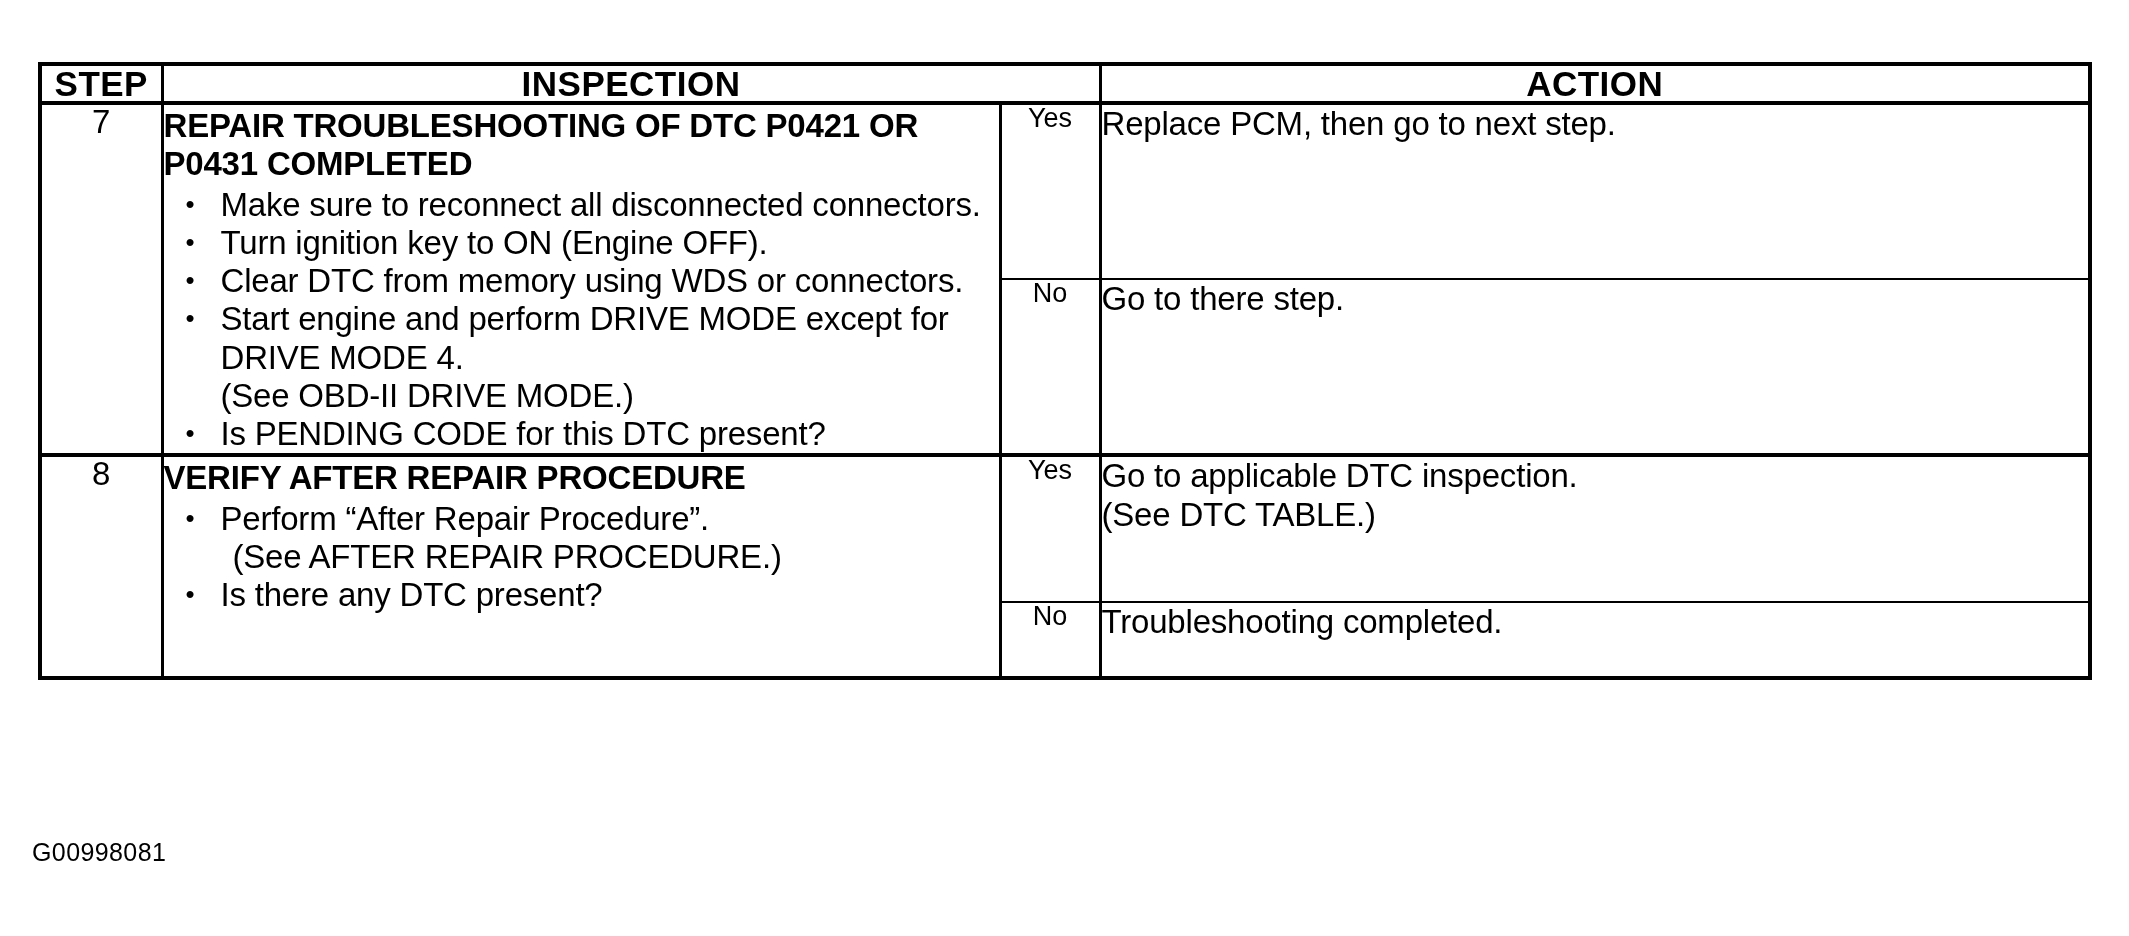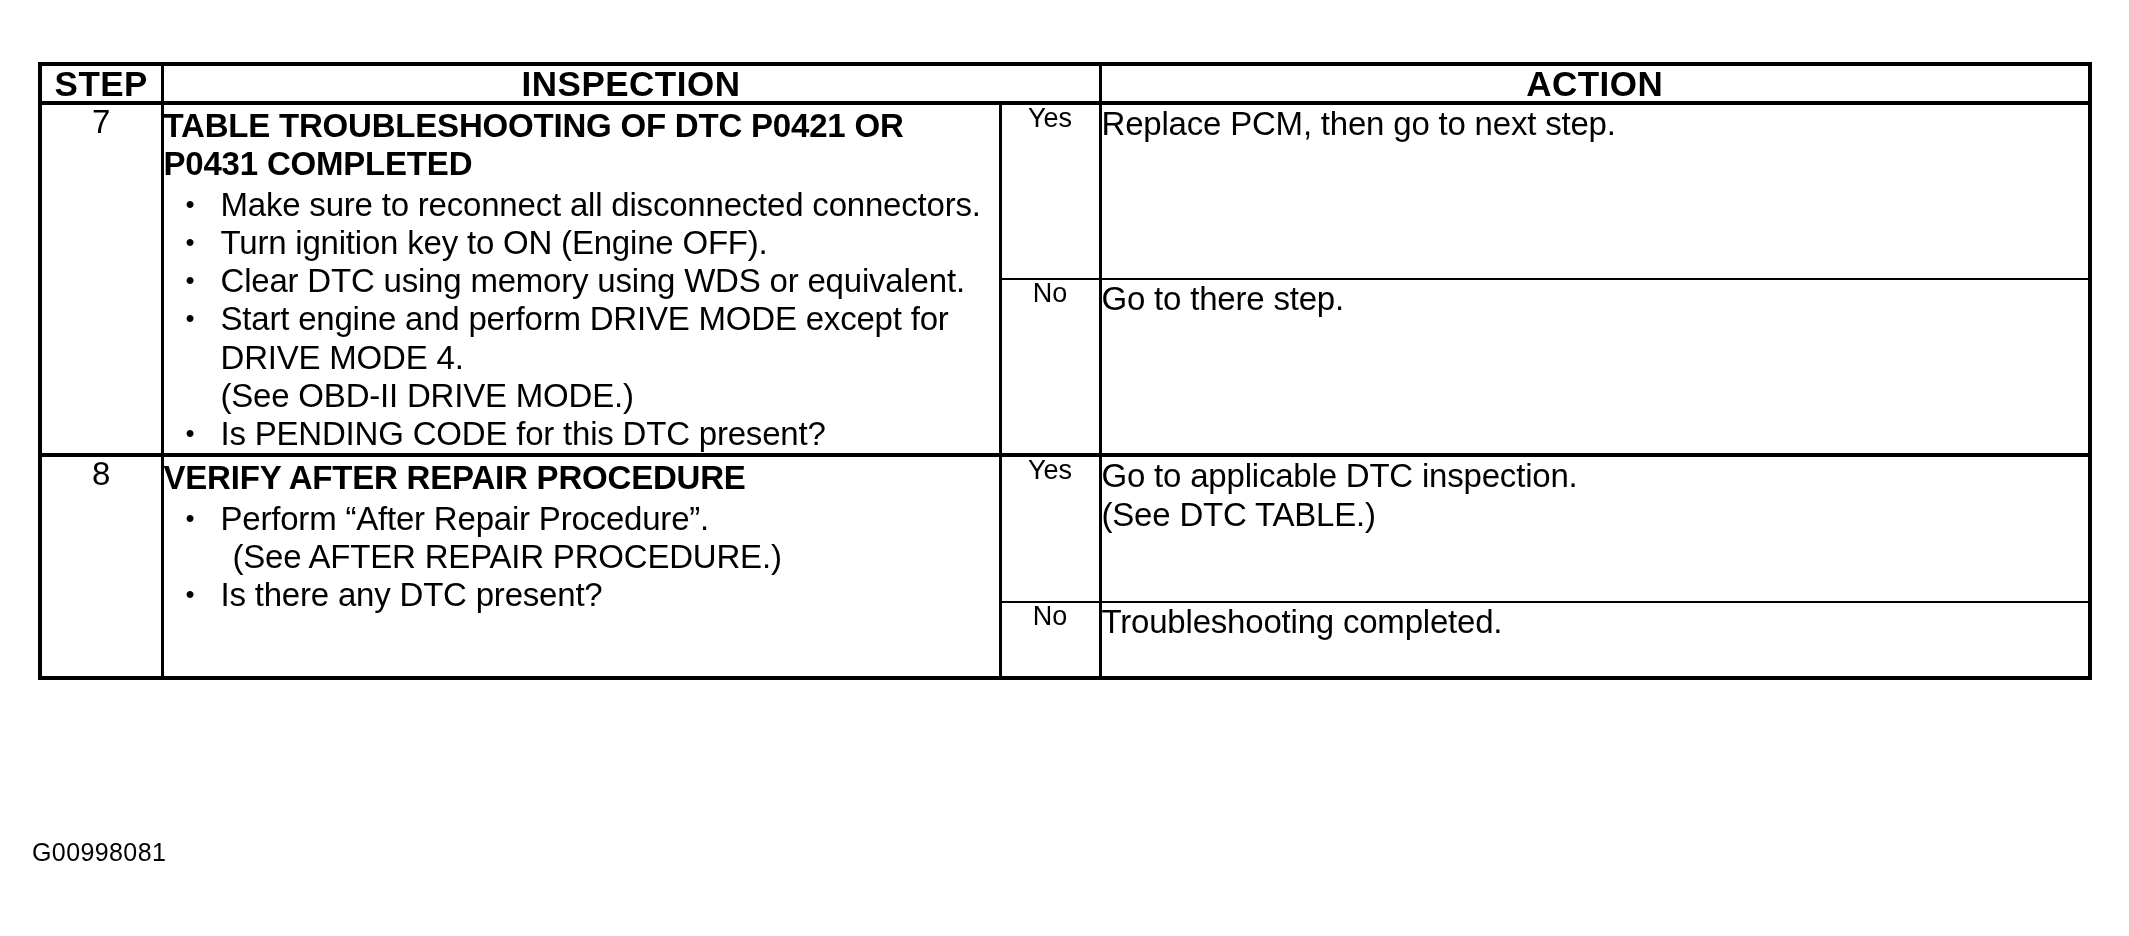--- a/index.html
+++ b/index.html
@@ -171,33 +171,33 @@
         <tr>
       <th class="hdr-cell hdr-step">STEP</th>
       <th class="hdr-cell hdr-insp" colspan="2">INSPECTION</th>
       <th class="hdr-cell hdr-action">ACTION</th>
     </tr>
 
     <tr>
       <td class="step-cell" rowspan="2">7</td>
 
       <td class="insp-cell" rowspan="2">
-        <div class="insp-title">TABLE TROUBLESHOOTING OF DTC P0421 OR P0431 COMPLETED</div>
+        <div class="insp-title">REPAIR TROUBLESHOOTING OF DTC P0421 OR P0431 COMPLETED</div>
         <ul class="insp-list">
           <li>
             <span class="bullet">•</span>
             <span>Make sure to reconnect all disconnected connectors.</span>
           </li>
           <li>
             <span class="bullet">•</span>
             <span>Turn ignition key to ON (Engine OFF).</span>
           </li>
           <li>
             <span class="bullet">•</span>
-            <span>Clear DTC using memory using WDS or equivalent.</span>
+            <span>Clear DTC from memory using WDS or connectors.</span>
           </li>
           <li>
             <span class="bullet">•</span>
             <span>Start engine and perform DRIVE MODE except for DRIVE MODE 4.</span>
           </li>
           <li class="no-bullet-line" style="padding-left:0;">
             <div class="subline">(See OBD-II DRIVE MODE.)</div>
           </li>
           <li>
             <span class="bullet">•</span>

